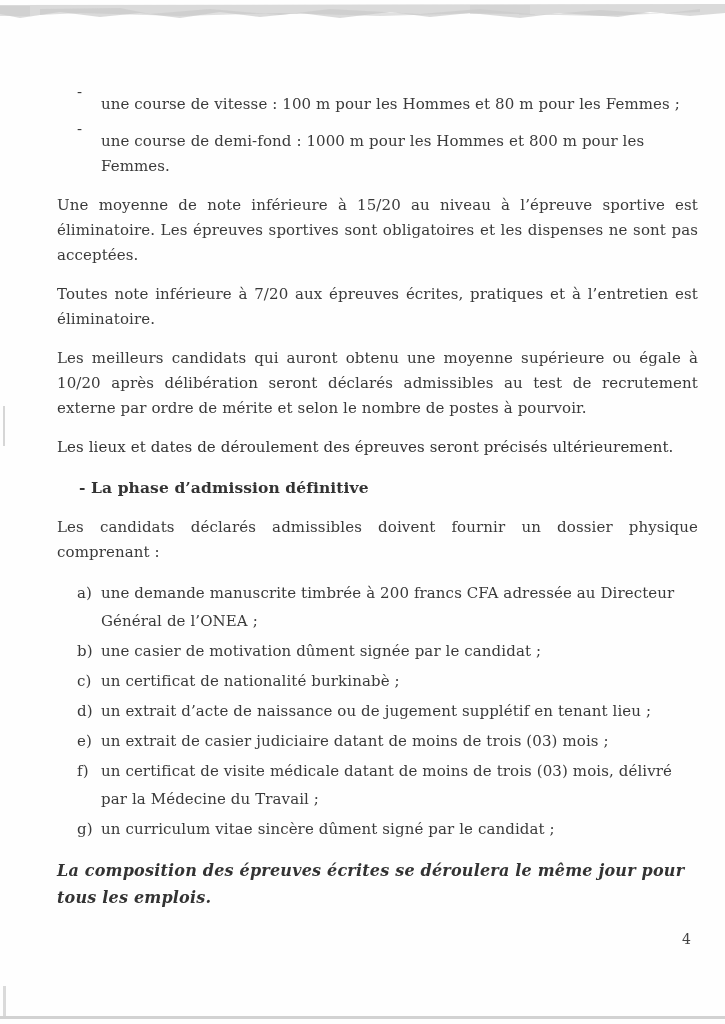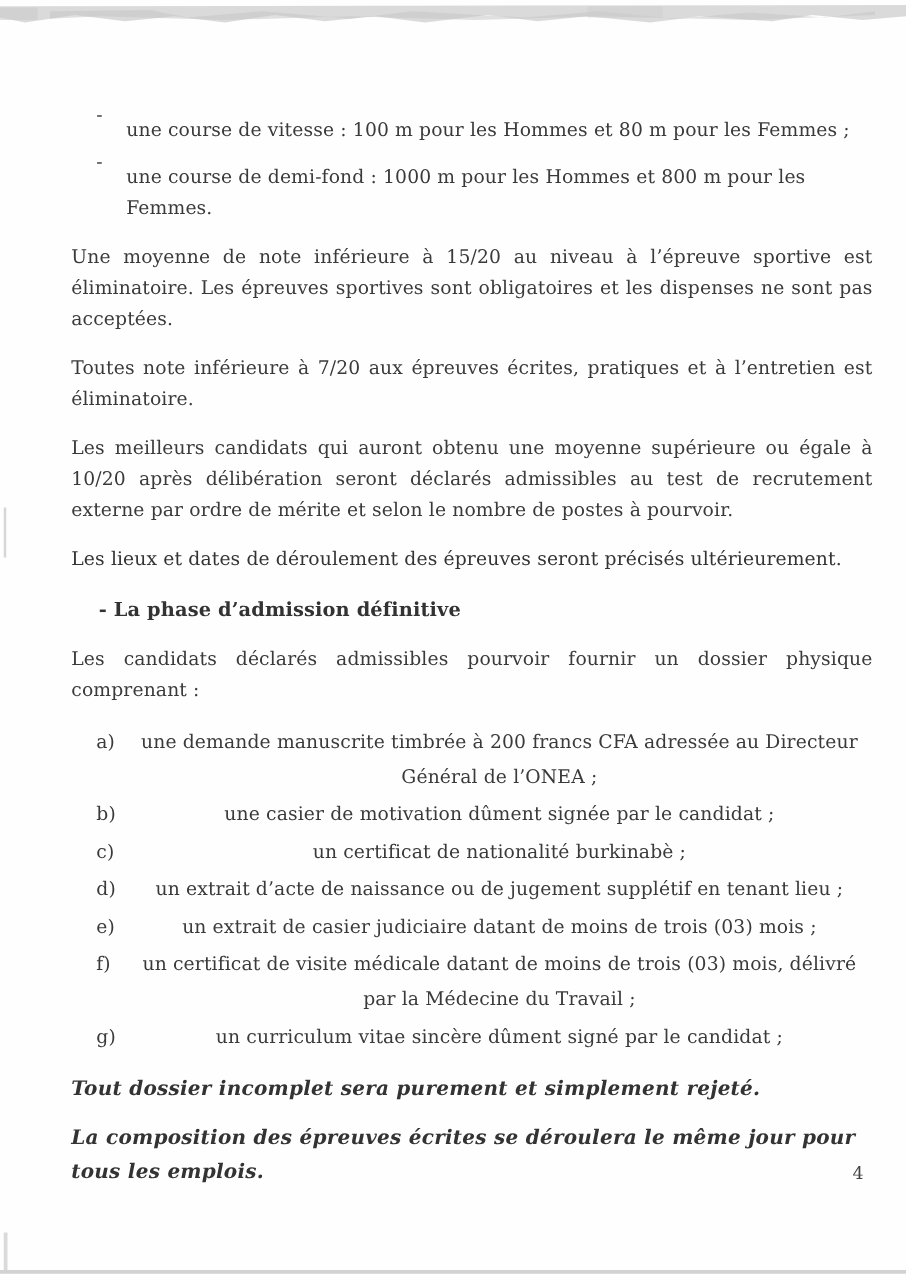--- a/index.html
+++ b/index.html
@@ -69,21 +69,21 @@
     font-size: 15.5px;
     color: #333333;
   }
   .doc-list { margin: 4px 0 14px 20px; }
   .doc-list-item {
     display: flex;
     line-height: 28px;
     margin-bottom: 2px;
   }
   .doc-list-marker { width: 24px; flex: 0 0 24px; }
-  .doc-list-text  { flex: 1; text-align: center; }
+  .doc-list-text  { flex: 1; }
   p.emphasis {
     margin: 0 0 12px 0;
     font-weight: bold;
     font-style: italic;
     font-size: 16px;
     line-height: 27px;
     color: #333333;
     letter-spacing: 0.2px;
   }
   p.emphasis-first { margin-top: 12px; }
@@ -131,21 +131,21 @@
 
     <p class="para">Toutes note inférieure à 7/20 aux épreuves écrites, pratiques et à l’entretien est éliminatoire.</p>
 
     <p class="para">Les meilleurs candidats qui auront obtenu une moyenne supérieure ou égale à 10/20 après délibération seront déclarés admissibles au test de recrutement externe par ordre de mérite et selon le nombre de postes à pourvoir.</p>
 
 
     <p class="bold-note">Les lieux et dates de déroulement des épreuves seront précisés ultérieurement.</p>
 
     <div class="section-heading">- La phase d’admission définitive</div>
 
-    <p class="para">Les candidats déclarés admissibles pourvoir fournir un dossier physique comprenant :</p>
+    <p class="para">Les candidats déclarés admissibles doivent fournir un dossier physique comprenant :</p>
 
     <div class="doc-list">
       <div class="doc-list-item">
         <span class="doc-list-marker">a)</span>
         <span class="doc-list-text">une demande manuscrite timbrée à 200 francs CFA adressée au Directeur Général de l’ONEA ;</span>
       </div>
       <div class="doc-list-item">
         <span class="doc-list-marker">b)</span>
         <span class="doc-list-text">une casier de motivation dûment signée par le candidat ;</span>
       </div>
@@ -164,21 +164,20 @@
       <div class="doc-list-item">
         <span class="doc-list-marker">f)</span>
         <span class="doc-list-text">un certificat de visite médicale datant de moins de trois (03) mois, délivré par la Médecine du Travail ;</span>
       </div>
       <div class="doc-list-item">
         <span class="doc-list-marker">g)</span>
         <span class="doc-list-text">un curriculum vitae sincère dûment signé par le candidat ;</span>
       </div>
     </div>
 
-    <p class="emphasis emphasis-first">Tout dossier incomplet sera purement et simplement rejeté.</p>
 
     <p class="emphasis">La composition des épreuves écrites se déroulera le même jour pour tous les emplois.</p>
 
   </div>
 
   <div class="page-number">4</div>
 
 </div>
 
 </body></html>

